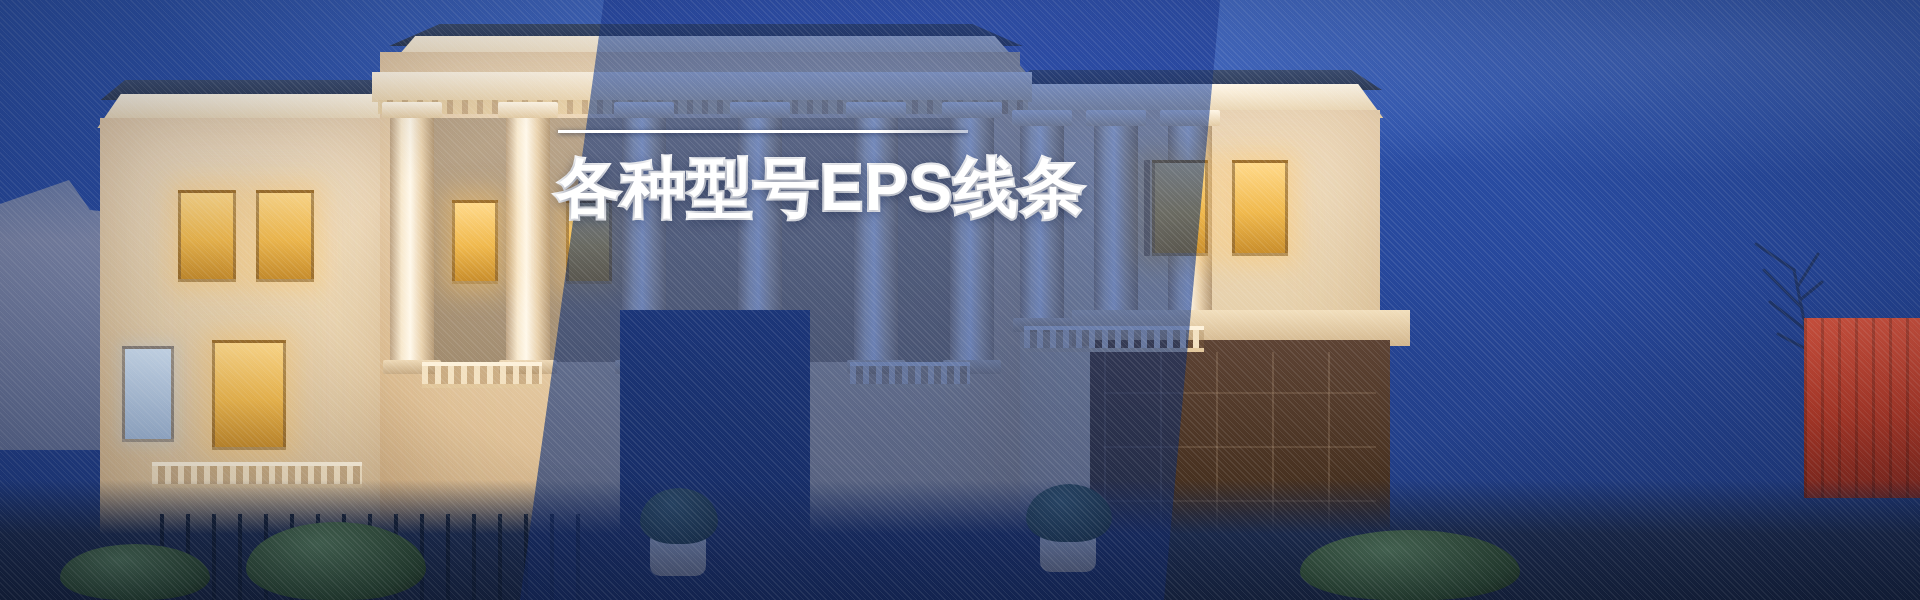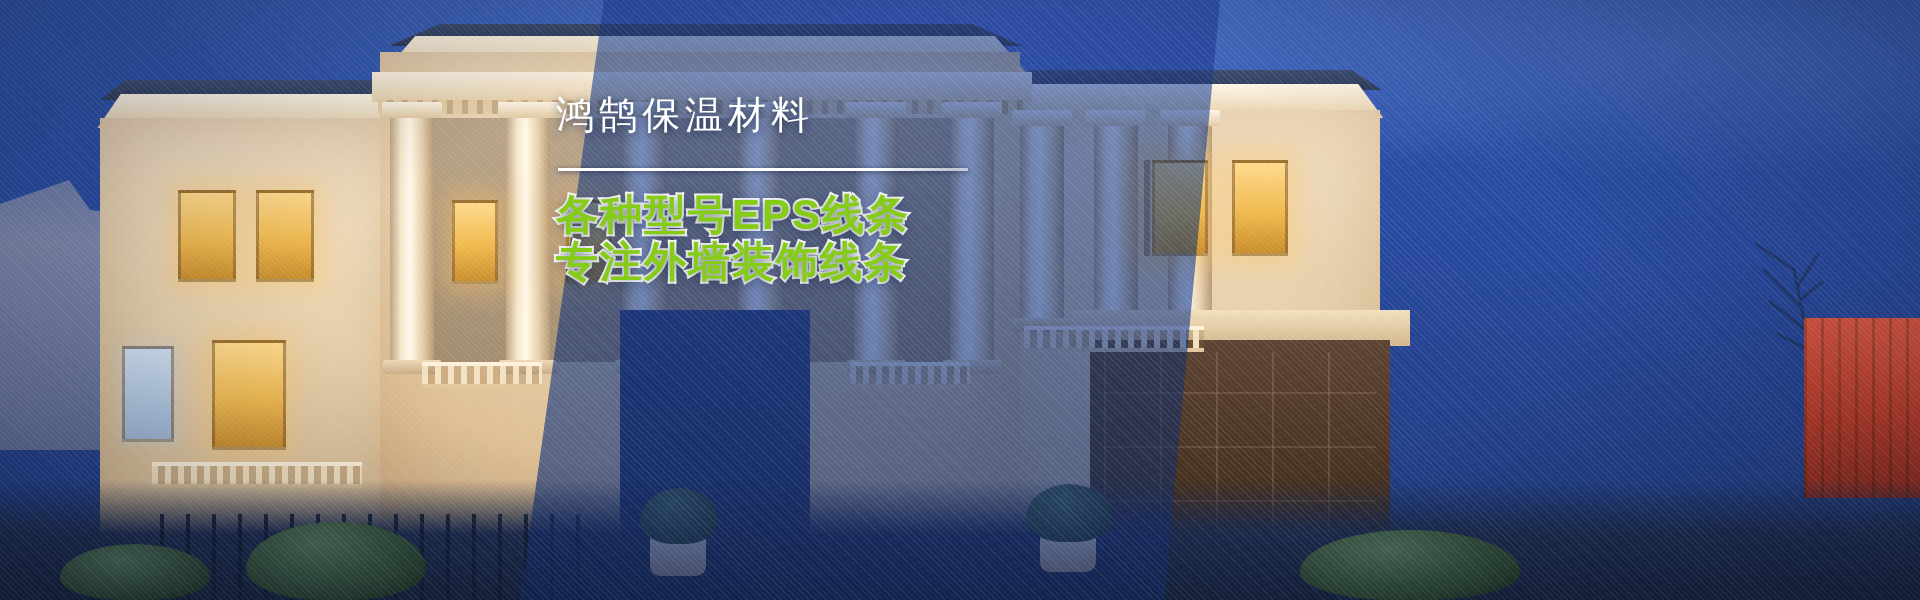--- a/index.html
+++ b/index.html
@@ -237,22 +237,22 @@
   }
   .divider{
     width:410px;height:3px;margin:34px 0 0 2px;
     background:linear-gradient(90deg,#ffffff 0%,#ffffff 78%,rgba(255,255,255,.55) 100%);
     box-shadow:0 1px 5px rgba(10,24,60,.6);
   }
   .headline{
     margin-top:20px;
   }
   .headline-line{
-    font-size:42px;line-height:1.12;font-weight:bold;letter-spacing:2px;
-    color:#84cc16;
+    font-size:64px;line-height:1.12;font-weight:bold;letter-spacing:2px;
+    color:#ffffff;
     -webkit-text-stroke:4px #ffffff;
     paint-order:stroke fill;
     text-shadow:0 3px 12px rgba(8,20,56,.55);
     white-space:nowrap;
   }
   .tagline{
     margin-top:30px;
     font-size:28px;letter-spacing:2px;color:#ffffff;font-weight:400;
     text-shadow:0 2px 9px rgba(10,24,60,.75);
     white-space:nowrap;
@@ -349,24 +349,22 @@
   <div class="shrub" style="left:60px;bottom:0px;width:150px;height:56px"></div>
 
   <div class="overlay-panel"></div>
   <div class="overlay-panel-2"></div>
 
   <div class="hatch"></div>
   <div class="vignette"></div>
 
   <div class="content">
 
-    <div class="company-name">鸿鹄保温材料</div>
 
     <div class="divider"></div>
 
     <div class="headline">
       <div class="headline-line">各种型号EPS线条</div>
-      <div class="headline-line">专注外墙装饰线条</div>
     </div>
 
   </div>
 
 </div>
 
 </body></html>

